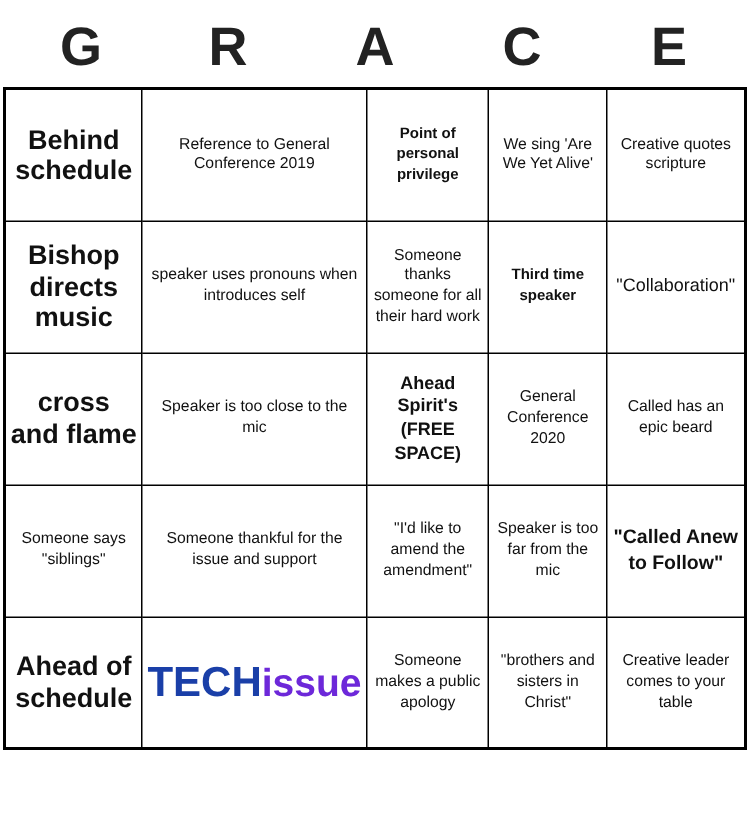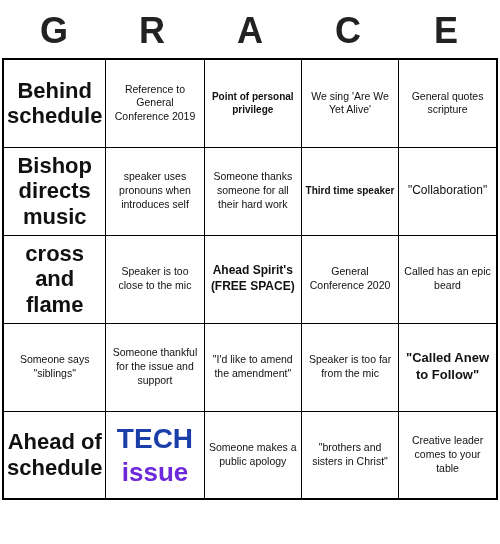--- a/index.html
+++ b/index.html
@@ -35,21 +35,21 @@
       width: 99px;
       height: 88px;
       text-align: center;
       vertical-align: middle;
       padding: 3px;
       font-size: 11px;
       color: #111;
       line-height: 1.25;
     }
     .cell-large {
-      font-size: 22px;
+      font-size: 18px;
       font-weight: bold;
       line-height: 1.15;
     }
     .cell-medium {
       font-size: 10px;
       font-weight: bold;
       line-height: 1.2;
     }
     .cell-small {
       font-size: 10.5px;
@@ -92,21 +92,21 @@
     <td>
       <span class="cell-small">Reference to General Conference 2019</span>
     </td>
     <td>
       <span class="cell-medium">Point of personal privilege</span>
     </td>
     <td>
       <span class="cell-small">We sing 'Are We Yet Alive'</span>
     </td>
     <td>
-      <span class="cell-small">General quotes scripture</span>
+      <span class="cell-small">Creative quotes scripture</span>
     </td>
   </tr>
 
   <tr>
     <td>
       <span class="cell-large">Bishop directs music</span>
     </td>
     <td>
       <span class="cell-small">speaker uses pronouns when introduces self</span>
     </td>
@@ -155,21 +155,21 @@
     <td>
       <span class="called-anew">"Called Anew to Follow"</span>
     </td>
   </tr>
 
   <tr>
     <td>
       <span class="cell-large">Ahead of schedule</span>
     </td>
     <td>
-      <div style="display:flex; flex-direction:column; align-items:center; justify-content:center; height:100%;">
+      <div style="display:flex; flex-direction:row; align-items:center; justify-content:center; height:100%;">
         <span style="font-size:28px; font-weight:bold; color:#1a3fa8;">TECH</span>
         <span style="font-size:26px; font-weight:bold; color:#6d28d9;">issue</span>
       </div>
     </td>
     <td>
       <span class="cell-small">Someone makes a public apology</span>
     </td>
     <td>
       <span class="cell-small">"brothers and sisters in Christ"</span>
     </td>

